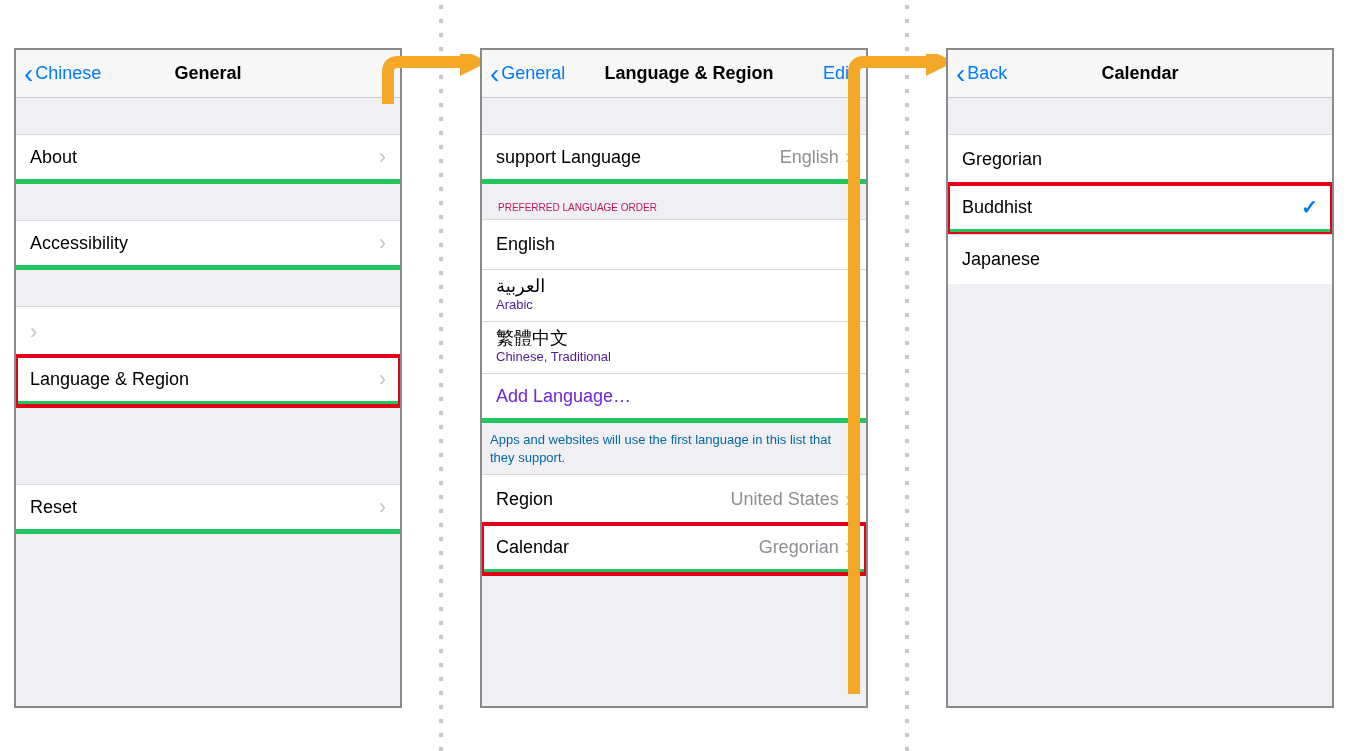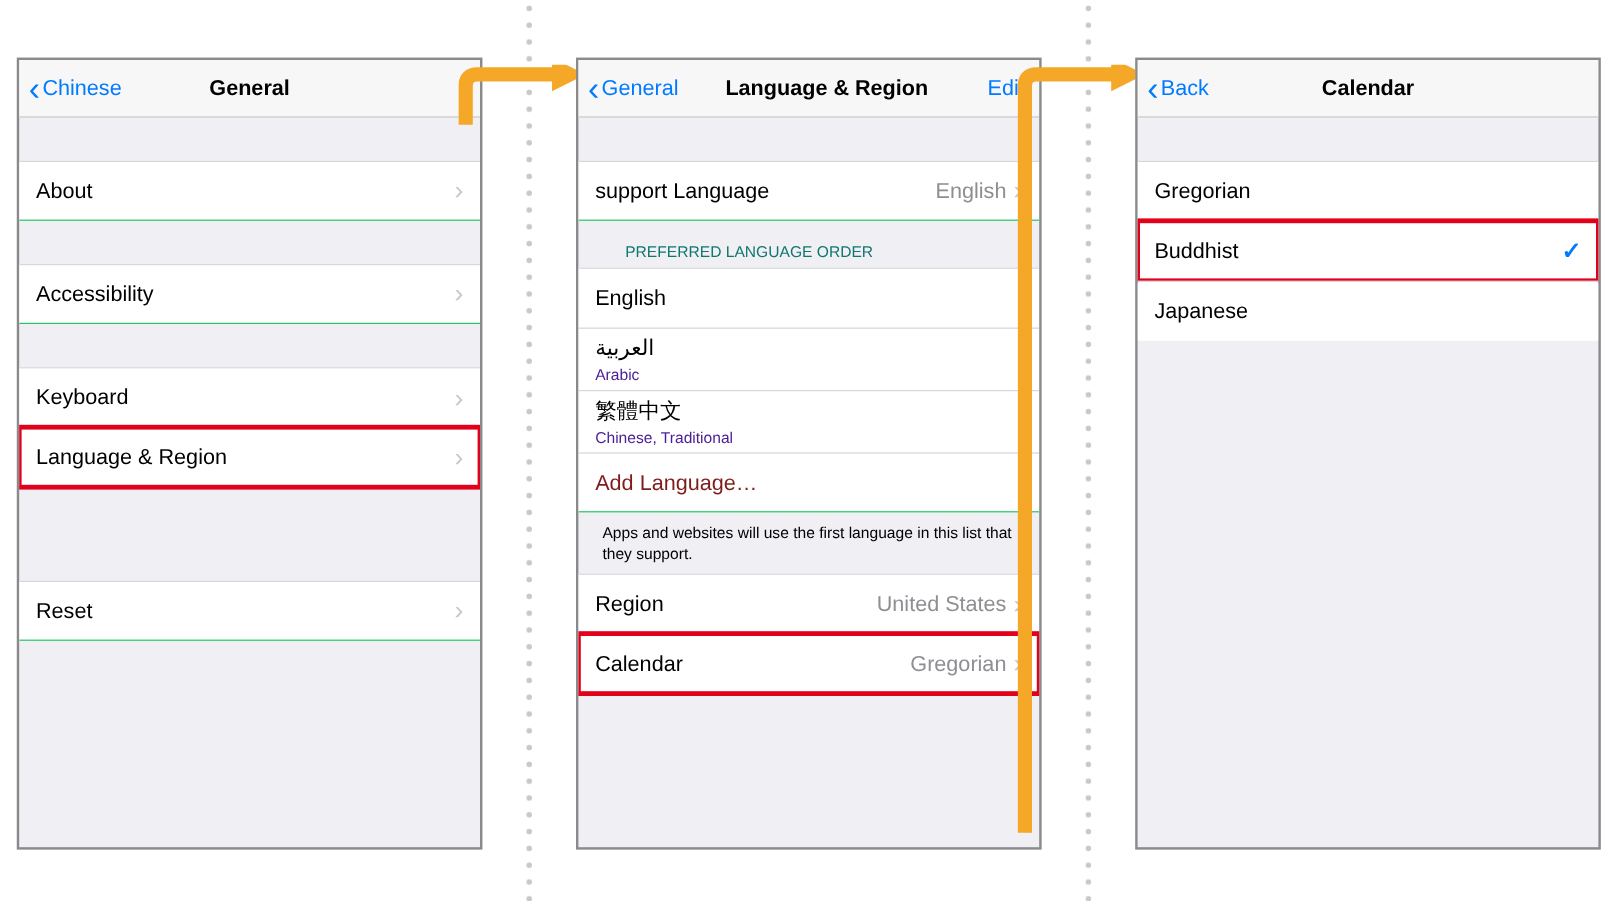--- a/index.html
+++ b/index.html
@@ -61,57 +61,56 @@
     position: absolute;
     right: 12px;
     color: #007aff;
     font-size: 18px;
     cursor: pointer;
   }
   .section-spacer { height: 36px; }
   .section-spacer.tall { height: 78px; }
   .section-header {
     padding: 18px 16px 6px 16px;
+    font-size: 10px;
+    color: #be185d;
+    text-transform: uppercase;
+  }
+  .section-footer {
+    padding: 8px 8px;
     font-size: 13px;
-    color: #0f766e;
-    text-transform: uppercase;
-    margin-left: 23px;
-  }
-  .section-footer {
-    padding: 8px 20px;
-    font-size: 13px;
-    color: #000000;
+    color: #0369a1;
     line-height: 1.35;
   }
   .row {
     background: #fff;
     min-height: 50px;
     border-top: 1px solid #d6d6db;
     display: flex;
     align-items: center;
     padding: 0 14px;
     font-size: 18px;
     color: #000;
     position: relative;
   }
-  .row.last { border-bottom: 1px solid #22c55e; }
+  .row.last { border-bottom: 5px solid #22c55e; }
   .row .label { flex: 1; }
   .row .value { color: #8e8e93; font-size: 18px; margin-right: 6px; }
   .row .disclosure {
     color: #c7c7cc;
     font-size: 22px;
     font-weight: 300;
   }
   .row .check {
     color: #007aff;
     font-size: 20px;
     font-weight: 600;
   }
-  .row.link { color: #7f1d1d; }
-  .row.lang { flex-direction: column; align-items: flex-start; justify-content: space-between; padding-top:6px; padding-bottom:6px; min-height: 52px;}
+  .row.link { color: #6d28d9; }
+  .row.lang { flex-direction: column; align-items: flex-start; justify-content: flex-start; padding-top:6px; padding-bottom:6px; min-height: 52px;}
   .row.lang .sub { font-size: 13px; color: #4c1d95; line-height:1;}
   .row.lang .native { font-size: 18px; line-height:1.2;}
   .highlight {
     outline: 4px solid #e2001a;
     outline-offset: -2px;
   }
   
   .connector {
     width: 78px;
     height: 660px;
@@ -155,21 +154,20 @@
       <span class="label">About</span>
       <span class="disclosure">›</span>
     </div>
     <div class="section-spacer"></div>
     <div class="row last">
       <span class="label">Accessibility</span>
       <span class="disclosure">›</span>
     </div>
     <div class="section-spacer"></div>
     <div class="row">
-      <span class="label">Keyboard</span>
       <span class="disclosure">›</span>
     </div>
     <div class="row last highlight">
       <span class="label">Language &amp; Region</span>
       <span class="disclosure">›</span>
     </div>
     <div class="section-spacer tall"></div>
     <div class="row last">
       <span class="label">Reset</span>
       <span class="disclosure">›</span>

